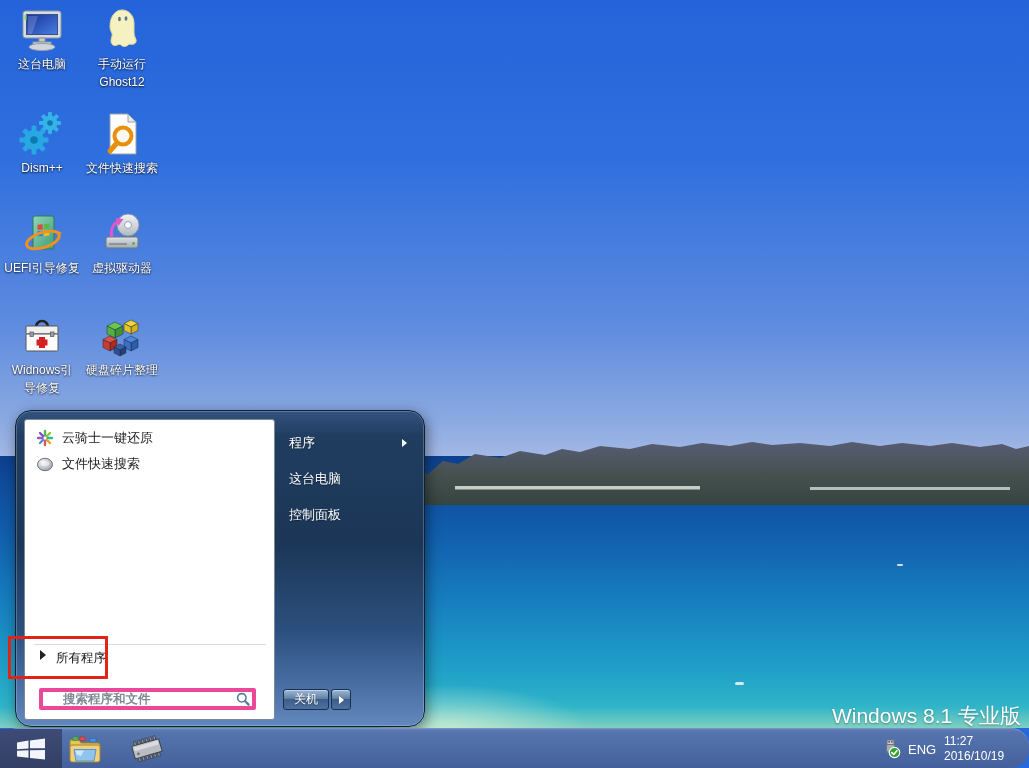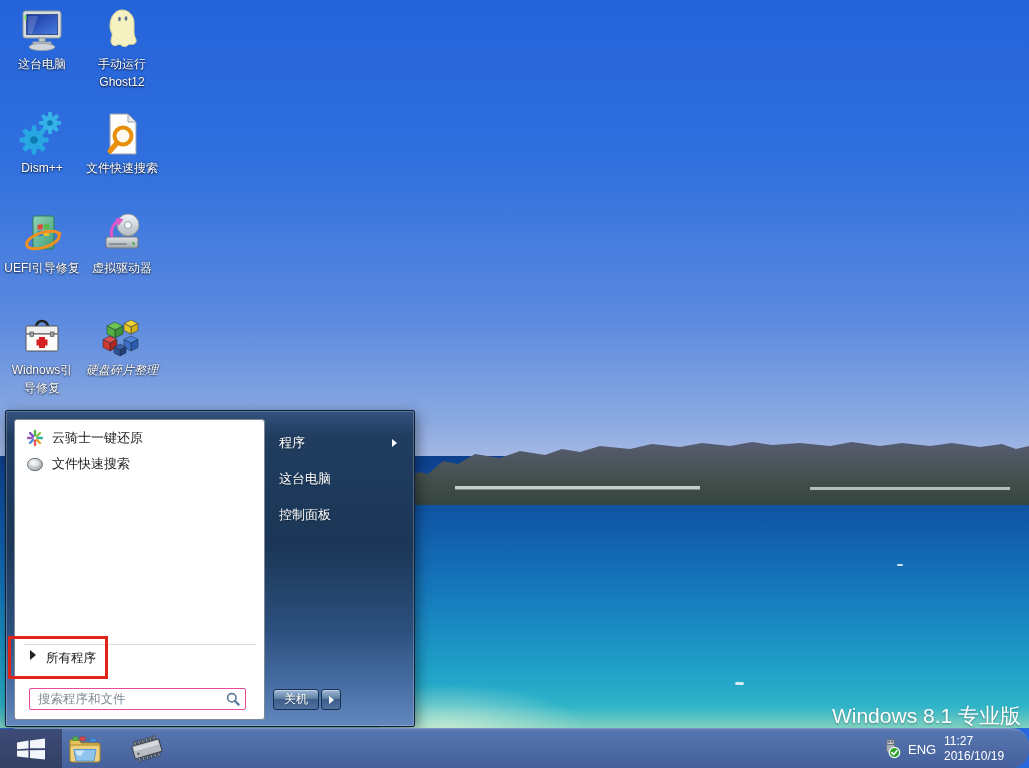--- a/index.html
+++ b/index.html
@@ -20,37 +20,37 @@
   .watermark { position:absolute; right:8px; top:702px; color:#fff; font-size:21px;
     text-shadow:0 1px 2px rgba(0,0,0,.35); }
 
   
   .dcell { position:absolute; width:80px; text-align:center; }
   .dcell svg { display:block; margin:0 auto; }
   .dlabel { margin-top:3px; font-size:12px; line-height:15px; color:#fff; white-space:nowrap;
     text-shadow:0 1px 2px rgba(0,0,0,.7), 0 0 2px rgba(0,0,0,.5); }
 
   
-  .start-menu { position:absolute; left:5px; top:410px; width:410px; height:317px;
-    border:1px solid #0d2036; border-radius:2px;
+  .start-menu { position:absolute; left:15px; top:410px; width:410px; height:317px;
+    border:1px solid #0d2036; border-radius:16px;
     background:linear-gradient(180deg,#33527e 0%,#203d60 8%,#1b3656 42%,#2c507e 70%,#4a70a6 88%,#6388be 100%);
     box-shadow:0 0 0 1px rgba(255,255,255,.22) inset, 2px 4px 14px rgba(0,0,0,.45); }
   .menu-left { position:absolute; left:8px; top:8px; width:251px; height:301px;
     background:#fff; border:1px solid #7c8896; border-radius:3px; }
   .mitem { position:absolute; left:6px; width:238px; height:26px; display:flex; align-items:center;
     gap:8px; padding-left:5px; font-size:13px; color:#222; border-radius:3px; }
   .mitem svg { flex:0 0 auto; }
   .msep { position:absolute; left:9px; top:224px; width:232px; height:1px; background:#d5dce4; }
   .all-programs { position:absolute; left:6px; top:230px; width:238px; height:28px;
     display:flex; gap:10px; padding-left:9px; font-size:12.5px; color:#111; }
   .tri-black { width:0; height:0; border-left:6px solid #222; border-top:5px solid transparent;
     border-bottom:5px solid transparent; }
   .search-row { position:absolute; left:14px; top:268px; width:217px; height:22px; }
-  .search-row input { width:217px; height:22px; border:1px solid #ec4899; border-radius:2px;
-    padding:0 24px 0 8px; font-size:12.5px; color:#333; font-family:inherit; outline:none; }
+  .search-row input { width:217px; height:22px; border:4px solid #ec4899; border-radius:2px;
+    padding:0 24px 0 20px; font-size:12.5px; color:#333; font-family:inherit; outline:none;font-weight:bold; }
   .search-row input::placeholder { color:#818a94; opacity:1; }
   .search-row svg { position:absolute; right:6px; top:4px; }
 
   .menu-right { position:absolute; left:259px; top:8px; width:145px; height:301px; }
   .ritem { position:absolute; left:0; width:143px; height:24px; display:flex; align-items:center;
     padding-left:14px; color:#fff; font-size:13px; text-shadow:0 1px 1px rgba(0,0,0,.45); }
   .tri-white { position:absolute; right:11px; width:0; height:0; border-left:5px solid #fff;
     border-top:4px solid transparent; border-bottom:4px solid transparent; }
   .shutdown-group { position:absolute; left:8px; top:270px; display:flex; }
   .btn-glass { height:21px; border:1px solid #16304f; border-radius:3px; color:#fff; font-size:12px;
@@ -261,21 +261,21 @@
       <rect x="8" y="22" width="32" height="17" rx="1.5" fill="#fbfbf9" stroke="#555"></rect>
       <rect x="12" y="20" width="3.5" height="4.5" fill="#9aa0a6" stroke="#555" stroke-width="0.7"></rect>
       <rect x="32.5" y="20" width="3.5" height="4.5" fill="#9aa0a6" stroke="#555" stroke-width="0.7"></rect>
       <rect x="21" y="25" width="6" height="11" fill="#d42020"></rect>
       <rect x="18.5" y="27.5" width="11" height="6" fill="#d42020"></rect>
     </svg>
     <div class="dlabel">Widnows引</div>
     <div class="dlabel">导修复</div>
   </div>
 
-  <div class="dcell" style="left:82px;top:312px;font-style:italic;">
+  <div class="dcell" style="left:82px;top:312px;">
     <svg width="48" height="48" viewBox="0 0 48 48">
       <g stroke="#1f2a36" stroke-width="0.5">
         <polygon points="17,10 25,14 17,18 9,14" fill="#6cc54e"></polygon>
         <polygon points="17,18 25,14 25,22 17,26" fill="#3f9435"></polygon>
         <polygon points="9,14 17,18 17,26 9,22" fill="#54b042"></polygon>
         <polygon points="33,8 40,11.5 33,15 26,11.5" fill="#f2d435"></polygon>
         <polygon points="33,15 40,11.5 40,18.5 33,22" fill="#d4b01c"></polygon>
         <polygon points="26,11.5 33,15 33,22 26,18.5" fill="#e4c428"></polygon>
         <polygon points="12,24 19,27.5 12,31 5,27.5" fill="#e05048"></polygon>
         <polygon points="12,31 19,27.5 19,35.5 12,39" fill="#b02820"></polygon>

